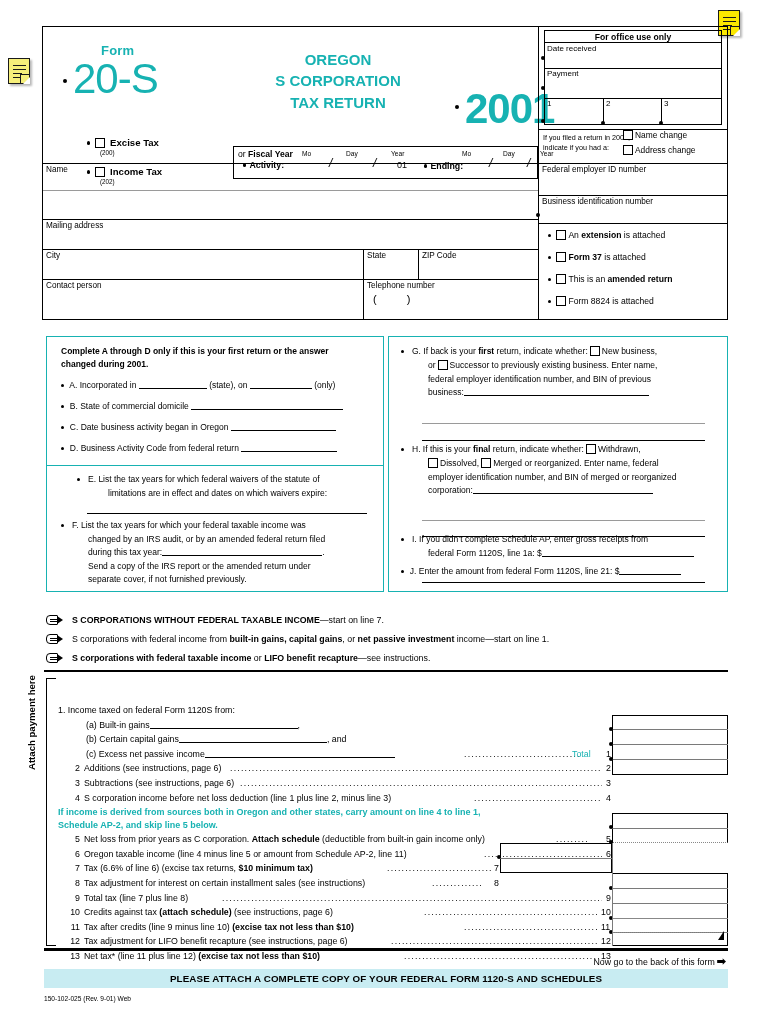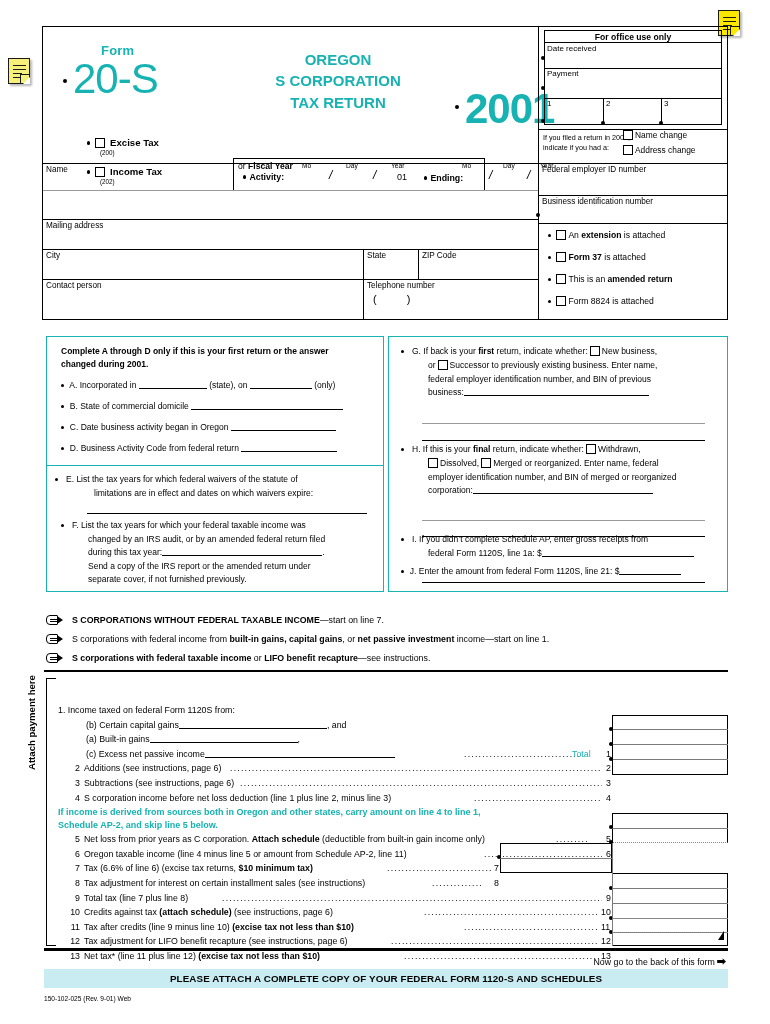--- a/index.html
+++ b/index.html
@@ -64,21 +64,21 @@
                   font-size:15px; font-weight:bold; color:#17b2b2; line-height:1.42; }
   #year-num { position:absolute; left:422px; top:58px; font-size:42px; font-weight:bold; color:#17b2b2; letter-spacing:-1px;}
   #dot-year { position:absolute; left:412px; top:78px; width:4px; height:4px; border-radius:50%; background:#000; }
 
   .taxtype { position:absolute; font-size:9.6px; font-weight:bold; }
   #excise-row { left:44px; top:110px; }
   #income-row { left:44px; top:139px; }
   .taxtype .code { position:absolute; left:13px; top:12px; font-size:6.3px; font-weight:normal; }
 
   
-  #fiscal-box { position:absolute; left:190px; top:131px; width:252px; height:33px;
+  #fiscal-box { position:absolute; left:190px; top:119px; width:305px; height:33px;
                 border:1.5px solid #000; border-right:1.5px solid #000; }
   #fiscal-box .r1 { position:absolute; top:2px; left:4px; font-size:8.6px; font-weight:bold; }
   .mo-lbl { position:absolute; font-size:6.6px; top:3px; }
   .slash  { position:absolute; font-size:12px; top:9px; font-style:italic; }
   #fiscal-box .r2 { position:absolute; top:13px; left:9px; font-size:8.8px; font-weight:bold; }
   #yr01 { position:absolute; left:163px; top:13px; font-size:9px; }
   #ending-lbl { position:absolute; left:190px; top:14px; font-size:8.8px; font-weight:bold; }
 
   
   #office-box { position:absolute; left:495px; top:0px; width:189px; height:102px;
@@ -325,25 +325,25 @@
   </div>
 
   <div class="qline" style="left:14px; top:105px;">
     <span class="bullet"></span>
     <span>D.  Business Activity Code from federal return</span>
     <span class="ul" style="width:96px"></span>
   </div>
 
   <div class="divider"></div>
 
-  <div class="qline" style="left:8px; top:136px; line-height:1.6;">
+  <div class="qline" style="left:30px; top:136px; line-height:1.6;">
     <span class="bullet" style="position:absolute; left:0; top:5px;"></span>
     <span style="display:inline-block; margin-left:11px;">
       <span>E.  List the tax years for which federal waivers of the statute of</span><br>
-      <span style="margin-left:28px">limitations are in effect and dates on which waivers expire:</span>
+      <span style="margin-left:20px">limitations are in effect and dates on which waivers expire:</span>
     </span>
   </div>
   <div style="position:absolute; left:40px; top:176px; width:280px; border-bottom:1px solid #000;"></div>
 
   <div class="qline" style="left:14px; top:182px; line-height:1.6;">
     <span class="bullet" style="position:absolute; left:0; top:5px;"></span>
     <span style="display:inline-block; margin-left:11px;">
       <span>F.  List the tax years for which your federal taxable income was</span><br>
       <span style="margin-left:16px">changed by an IRS audit, or by an amended federal return filed</span><br>
       <span style="margin-left:16px">during this tax year:</span><span class="ul" style="width:160px"></span>.<br>
@@ -432,24 +432,24 @@
 
 <div id="bracket"></div>
 <div id="vlabel">Attach payment here</div>
 
 <div id="lines">
 
   <div class="li">
     <span class="txt" style="left:14px">1.  Income taxed on federal Form 1120S from:</span>
   </div>
   <div class="li">
+    <span class="txt" style="left:42px"><span>(a) Built-in gains</span><span class="ul" style="width:148px"></span><span>,</span></span>
+  </div>
+  <div class="li">
     <span class="txt" style="left:42px"><span>(b) Certain capital gains</span><span class="ul" style="width:148px"></span><span>, and</span></span>
-  </div>
-  <div class="li">
-    <span class="txt" style="left:42px"><span>(a) Built-in gains</span><span class="ul" style="width:148px"></span><span>,</span></span>
   </div>
   <div class="li">
     <span class="txt" style="left:42px"><span>(c) Excess net passive income</span><span class="ul" style="width:190px"></span></span>
     <span class="dots" style="left:420px; width:115px">...................................</span>
     <span class="teal" style="position:absolute; left:528px; top:2px;">Total</span>
     <span style="position:absolute; left:562px; top:2px;">1</span>
   </div>
 
   <div class="li">
     <span class="num">2</span>

